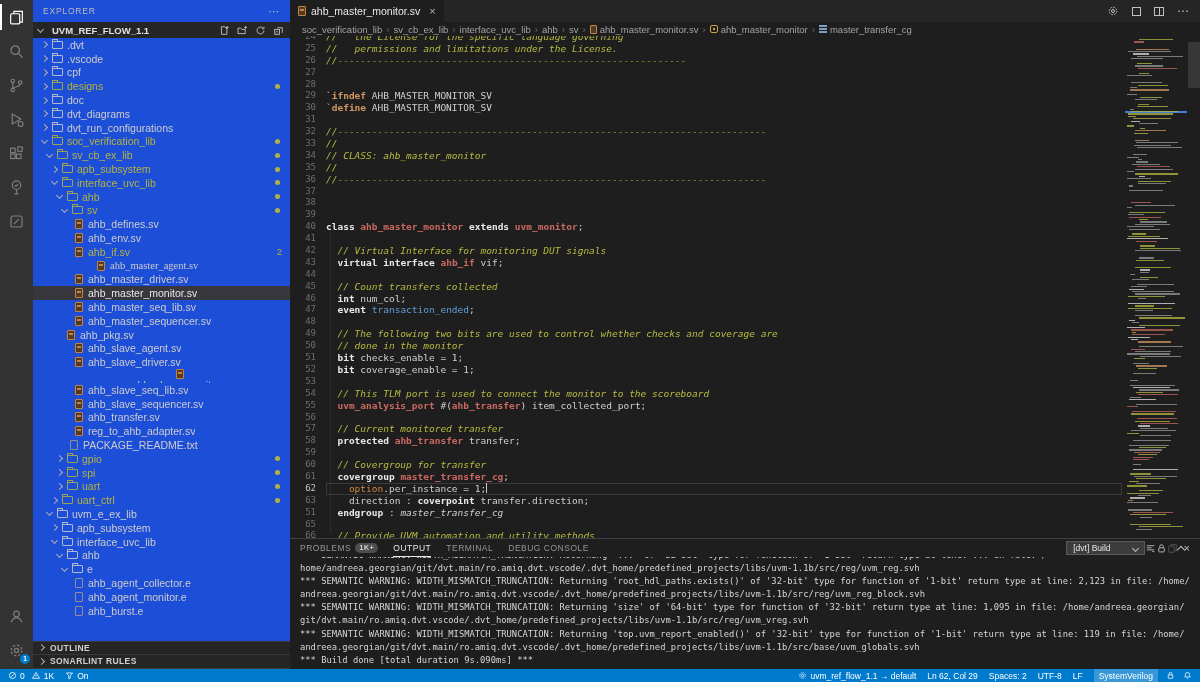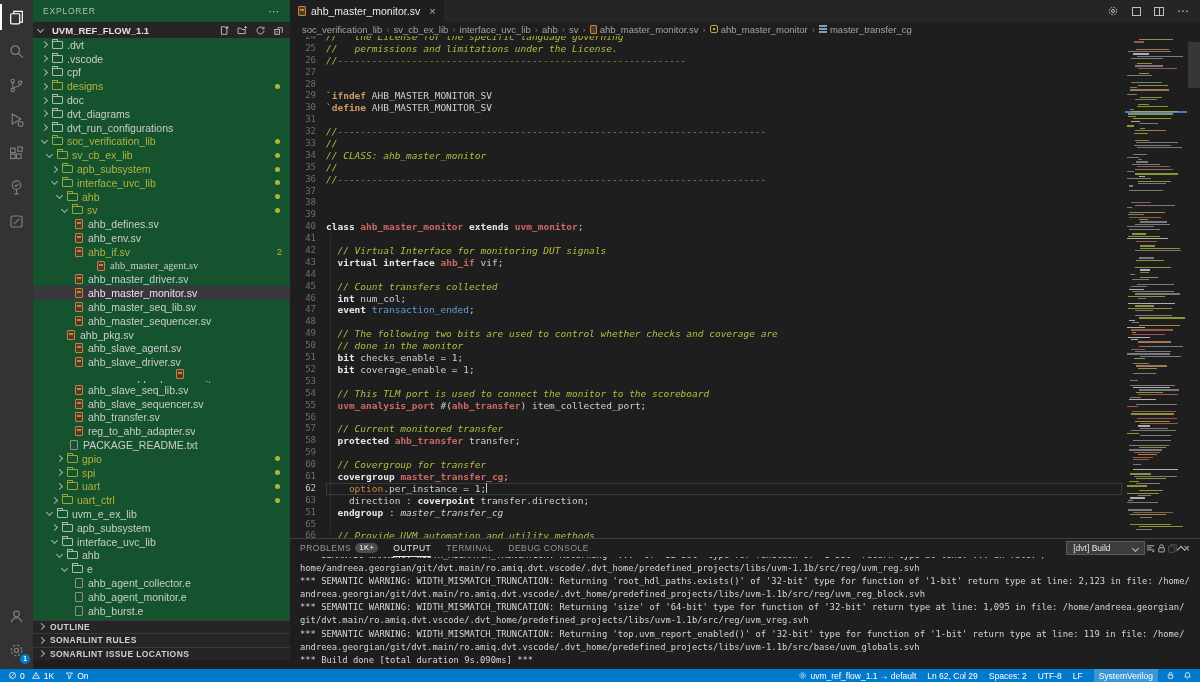--- a/index.html
+++ b/index.html
@@ -11,21 +11,21 @@
   
   .activitybar{position:absolute;left:0;top:0;width:33px;bottom:13px;background:#333333;z-index:5}
   .ab-item{position:relative;width:33px;height:34px;display:flex;align-items:center;justify-content:center;color:#7f7f7f;cursor:pointer}
   .ab-item.active{color:#ffffff}
   .ab-item.active::before{content:'';position:absolute;left:0;top:4px;bottom:4px;width:2px;background:#ffffff}
   .ab-bottom{position:absolute;bottom:2px;left:0;width:33px}
   .ab-badge{position:absolute;right:3px;bottom:3px;width:10px;height:10px;border-radius:50%;background:#007acc;
             color:#fff;font-size:6.5px;line-height:10px;text-align:center;font-weight:bold}
 
   
-  .sidebar{position:absolute;left:33px;top:0;width:257px;bottom:22px;background:#14532d;overflow:hidden;font-size:10.5px}
+  .sidebar{position:absolute;left:33px;top:0;width:257px;bottom:1px;background:#1d4ed8;overflow:hidden;font-size:10.5px}
   .sb-title{display:flex;align-items:center;height:22px;padding:0 10px;font-size:8.5px;letter-spacing:.8px;color:#bbbbbb}
   .sb-title .sp{flex:1}
   .sb-more{color:#c5c5c5;font-size:11px;cursor:pointer}
   .sb-section{display:flex;align-items:center;height:16px;padding:0 6px 0 4px;font-weight:bold;font-size:9.5px;color:#e0e0e0;background:#252526}
   .sb-section .sp{flex:1}
   .sb-acts{display:flex;gap:7px;color:#c5c5c5}
   .sb-acts span{cursor:pointer}
   .tree{position:absolute;top:38px;left:0;right:0}
   .trow{position:relative;display:flex;align-items:center;height:13.8px;white-space:nowrap;cursor:pointer;color:#cccccc}
   .trow.ac{color:#b3b33e}

